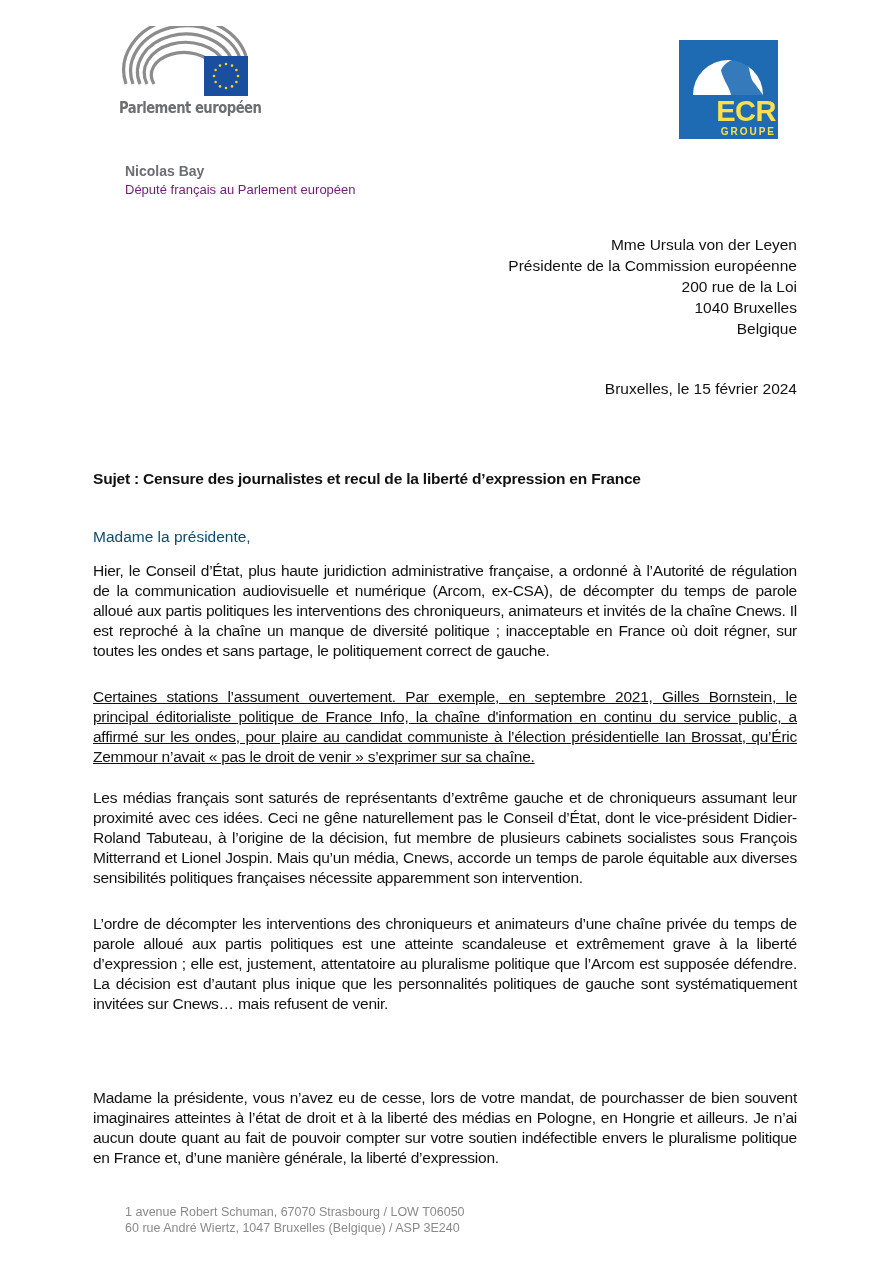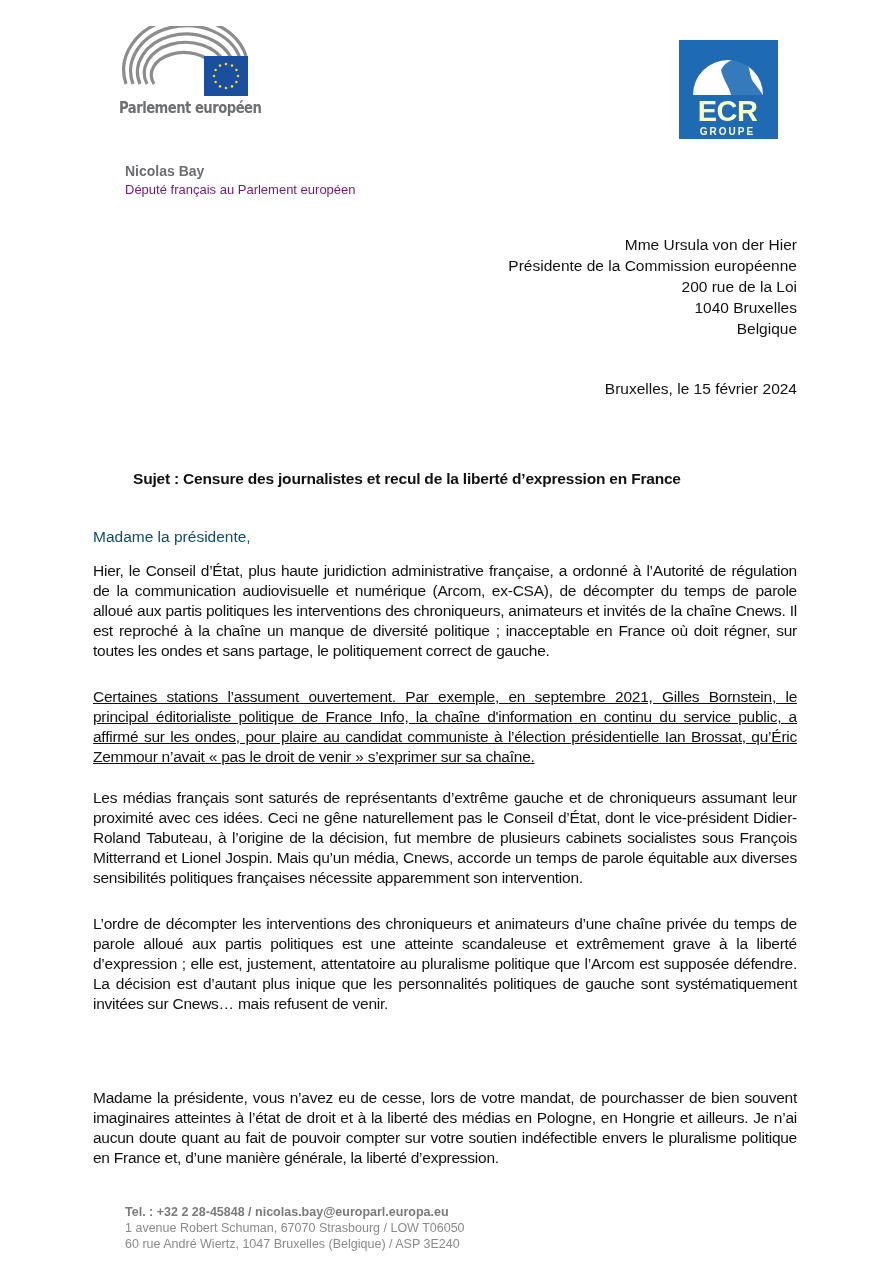--- a/index.html
+++ b/index.html
@@ -4,28 +4,28 @@
   <style>
     html, body { margin: 0; padding: 0; background: #ffffff; }
     body { width: 891px; height: 1280px; position: relative; overflow: hidden;
            font-family: "Liberation Sans", sans-serif; color: #111; }
     .ep-logo { position: absolute; left: 118px; top: 26px; width: 135px; height: 95px; }
     .ep-logo svg { position: absolute; left: 0; top: 0; }
     .ep-name { position: absolute; left: 119px; top: 99px; font-size: 15px; color: #6d6e71;
                font-family: "DejaVu Sans", sans-serif; letter-spacing: -0.6px; transform: scaleX(0.88); transform-origin: left top; font-weight: bold; }
     .ecr-logo { position: absolute; left: 679px; top: 40px; width: 99px; height: 99px; background: #1f6bb3; }
     .ecr-logo svg { position: absolute; left: 0; top: 0; }
-    .ecr-text { position: absolute; left: 0; width: 97px; text-align: center; color: #fef9c3; font-weight: bold; }
+    .ecr-text { position: absolute; left: 0; width: 97px; text-align: right; color: #fde047; font-weight: bold; }
     .ecr-main { top: 56px; font-size: 29px; letter-spacing: -0.5px; line-height: 30px; }
     .ecr-sub { top: 86px; font-size: 10px; letter-spacing: 2px; line-height: 11px; }
     .sender-name { position: absolute; left: 125px; top: 163px; font-size: 14px; font-weight: bold; color: #6d6e71; }
     .sender-title { position: absolute; left: 125px; top: 182px; font-size: 13px; color: #701a75; }
     .recipient { position: absolute; right: 94px; top: 234px; text-align: right; font-size: 15.5px; line-height: 21px; color: #111; }
     .date { position: absolute; right: 94px; top: 380px; font-size: 15.5px; color: #111; }
-    .subject { position: absolute; left: 93px; top: 470px; font-size: 15.5px; font-weight: bold; color: #111; letter-spacing: -0.2px; margin-left: 40px; }
+    .subject { position: absolute; left: 93px; top: 470px; font-size: 15.5px; font-weight: bold; color: #111; letter-spacing: -0.2px; }
     .salutation { position: absolute; left: 93px; top: 528px; font-size: 15.5px; color: #0c4a6e; }
     .body-text { position: absolute; left: 93px; width: 704px; font-size: 15.5px; line-height: 20px; text-align: justify; color: #111; letter-spacing: -0.25px; }
     .p1 { top: 561px; } .p2 { top: 687px; text-decoration: underline; } .p3 { top: 788px; } .p4 { top: 914px; } .p5 { top: 1088px; }
     .footer { position: absolute; left: 125px; top: 1204px; font-size: 12.5px; line-height: 16px; color: #8a8a8a; }
     .footer .tel { font-weight: bold; color: #7a7a7a; }
   </style>
 </head>
 <body>
 
 <div class="ep-logo">
@@ -62,36 +62,35 @@
     <path d="M 42 30 C 48 18, 62 16, 68 24 C 72 30, 70 38, 76 44 L 84 55 L 52 55 C 50 46, 44 40, 42 30 Z" fill="#1f6bb3" opacity="0.9"></path>
   </svg>
   <div class="ecr-text ecr-main">ECR</div>
   <div class="ecr-text ecr-sub">GROUPE</div>
 </div>
 
 <div class="sender-name">Nicolas Bay</div>
 <div class="sender-title">Député français au Parlement européen</div>
 
 <div class="recipient">
-  <div>Mme Ursula von der Hier</div>
+  <div>Mme Ursula von der Leyen</div>
   <div>Présidente de la Commission européenne</div>
   <div>200 rue de la Loi</div>
   <div>1040 Bruxelles</div>
   <div>Belgique</div>
 </div>
 
 <div class="date">Bruxelles, le 15 février 2024</div>
 
 <div class="subject">Sujet : Censure des journalistes et recul de la liberté d’expression en France</div>
 
 <div class="salutation">Madame la présidente,</div>
 
 <div class="body-text p1">Hier, le Conseil d’État, plus haute juridiction administrative française, a ordonné à l’Autorité de régulation de la communication audiovisuelle et numérique (Arcom, ex-CSA), de décompter du temps de parole alloué aux partis politiques les interventions des chroniqueurs, animateurs et invités de la chaîne Cnews. Il est reproché à la chaîne un manque de diversité politique ; inacceptable en France où doit régner, sur toutes les ondes et sans partage, le politiquement correct de gauche.</div>
 <div class="body-text p2">Certaines stations l’assument ouvertement. Par exemple, en septembre 2021, Gilles Bornstein, le principal éditorialiste politique de France Info, la chaîne d'information en continu du service public, a affirmé sur les ondes, pour plaire au candidat communiste à l’élection présidentielle Ian Brossat, qu’Éric Zemmour n’avait « pas le droit de venir » s’exprimer sur sa chaîne.</div>
 <div class="body-text p3">Les médias français sont saturés de représentants d’extrême gauche et de chroniqueurs assumant leur proximité avec ces idées. Ceci ne gêne naturellement pas le Conseil d’État, dont le vice-président Didier-Roland Tabuteau, à l’origine de la décision, fut membre de plusieurs cabinets socialistes sous François Mitterrand et Lionel Jospin. Mais qu’un média, Cnews, accorde un temps de parole équitable aux diverses sensibilités politiques françaises nécessite apparemment son intervention.</div>
 <div class="body-text p4">L’ordre de décompter les interventions des chroniqueurs et animateurs d’une chaîne privée du temps de parole alloué aux partis politiques est une atteinte scandaleuse et extrêmement grave à la liberté d’expression ; elle est, justement, attentatoire au pluralisme politique que l’Arcom est supposée défendre. La décision est d’autant plus inique que les personnalités politiques de gauche sont systématiquement invitées sur Cnews… mais refusent de venir.</div>
 <div class="body-text p5">Madame la présidente, vous n’avez eu de cesse, lors de votre mandat, de pourchasser de bien souvent imaginaires atteintes à l’état de droit et à la liberté des médias en Pologne, en Hongrie et ailleurs. Je n’ai aucun doute quant au fait de pouvoir compter sur votre soutien indéfectible envers le pluralisme politique en France et, d’une manière générale, la liberté d’expression.</div>
 
 <div class="footer">
-  <div class="tel">Tel. : +32 2 28-45848 / nicolas.bay@europarl.europa.eu</div>
   <div>1 avenue Robert Schuman, 67070 Strasbourg / LOW T06050</div>
   <div>60 rue André Wiertz, 1047 Bruxelles (Belgique) / ASP 3E240</div>
 </div>
 
 </body></html>

